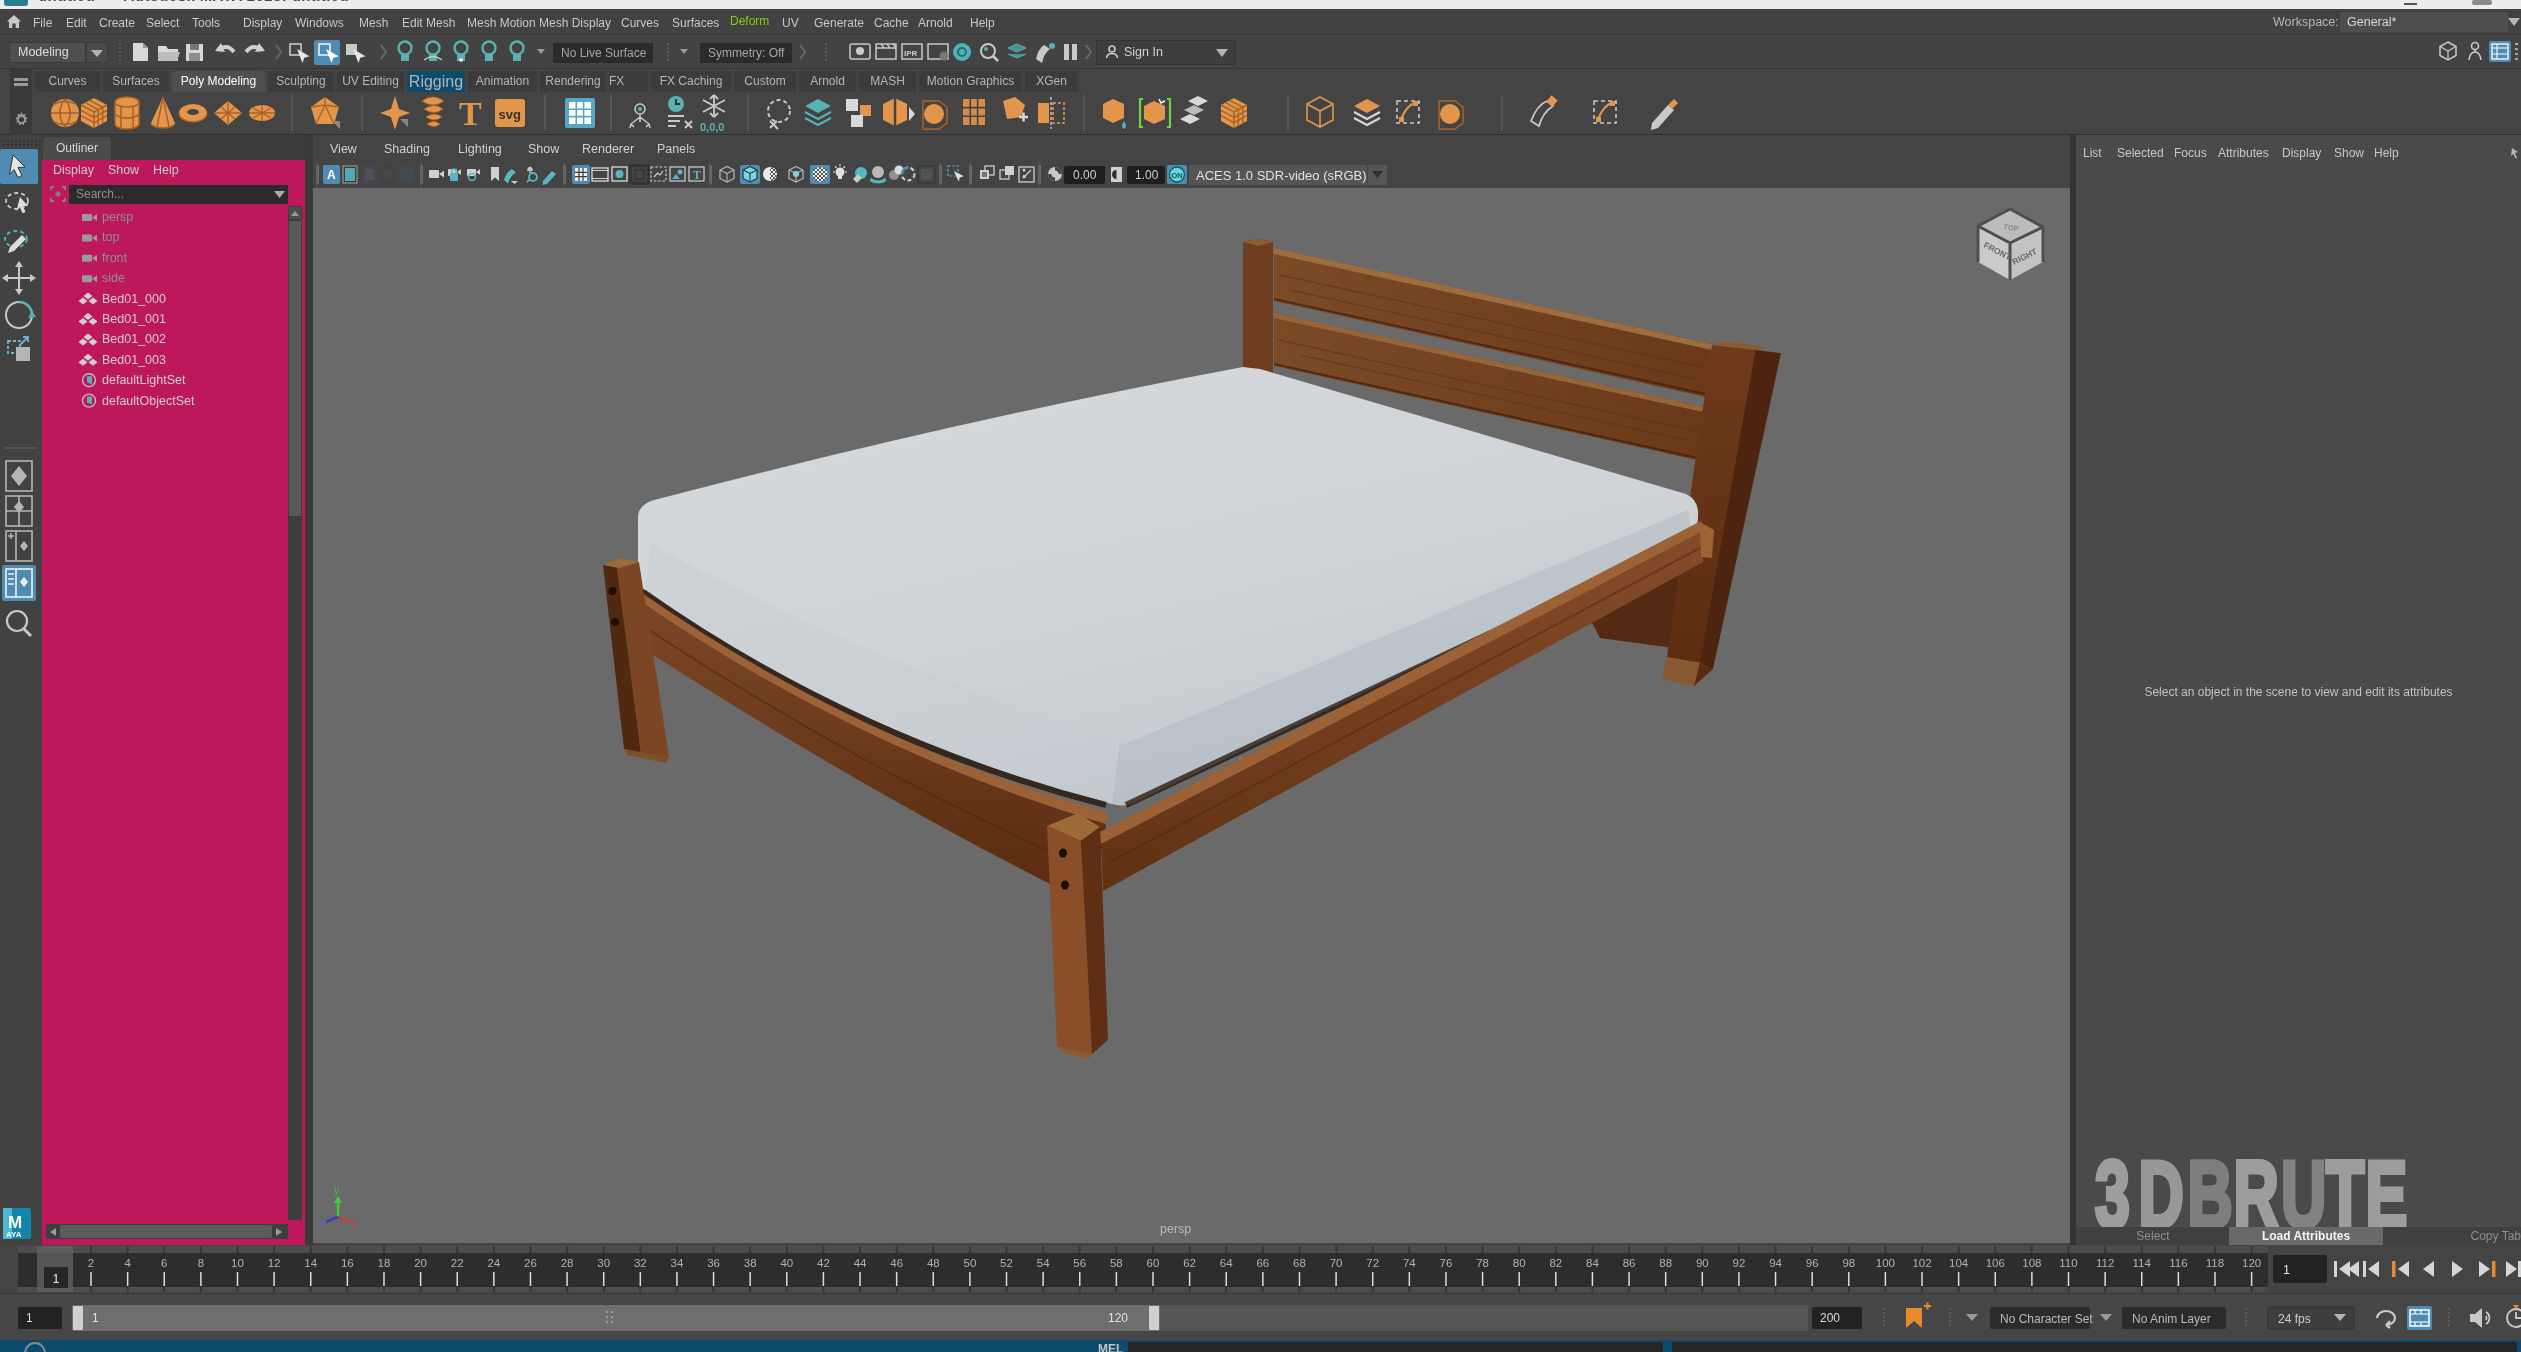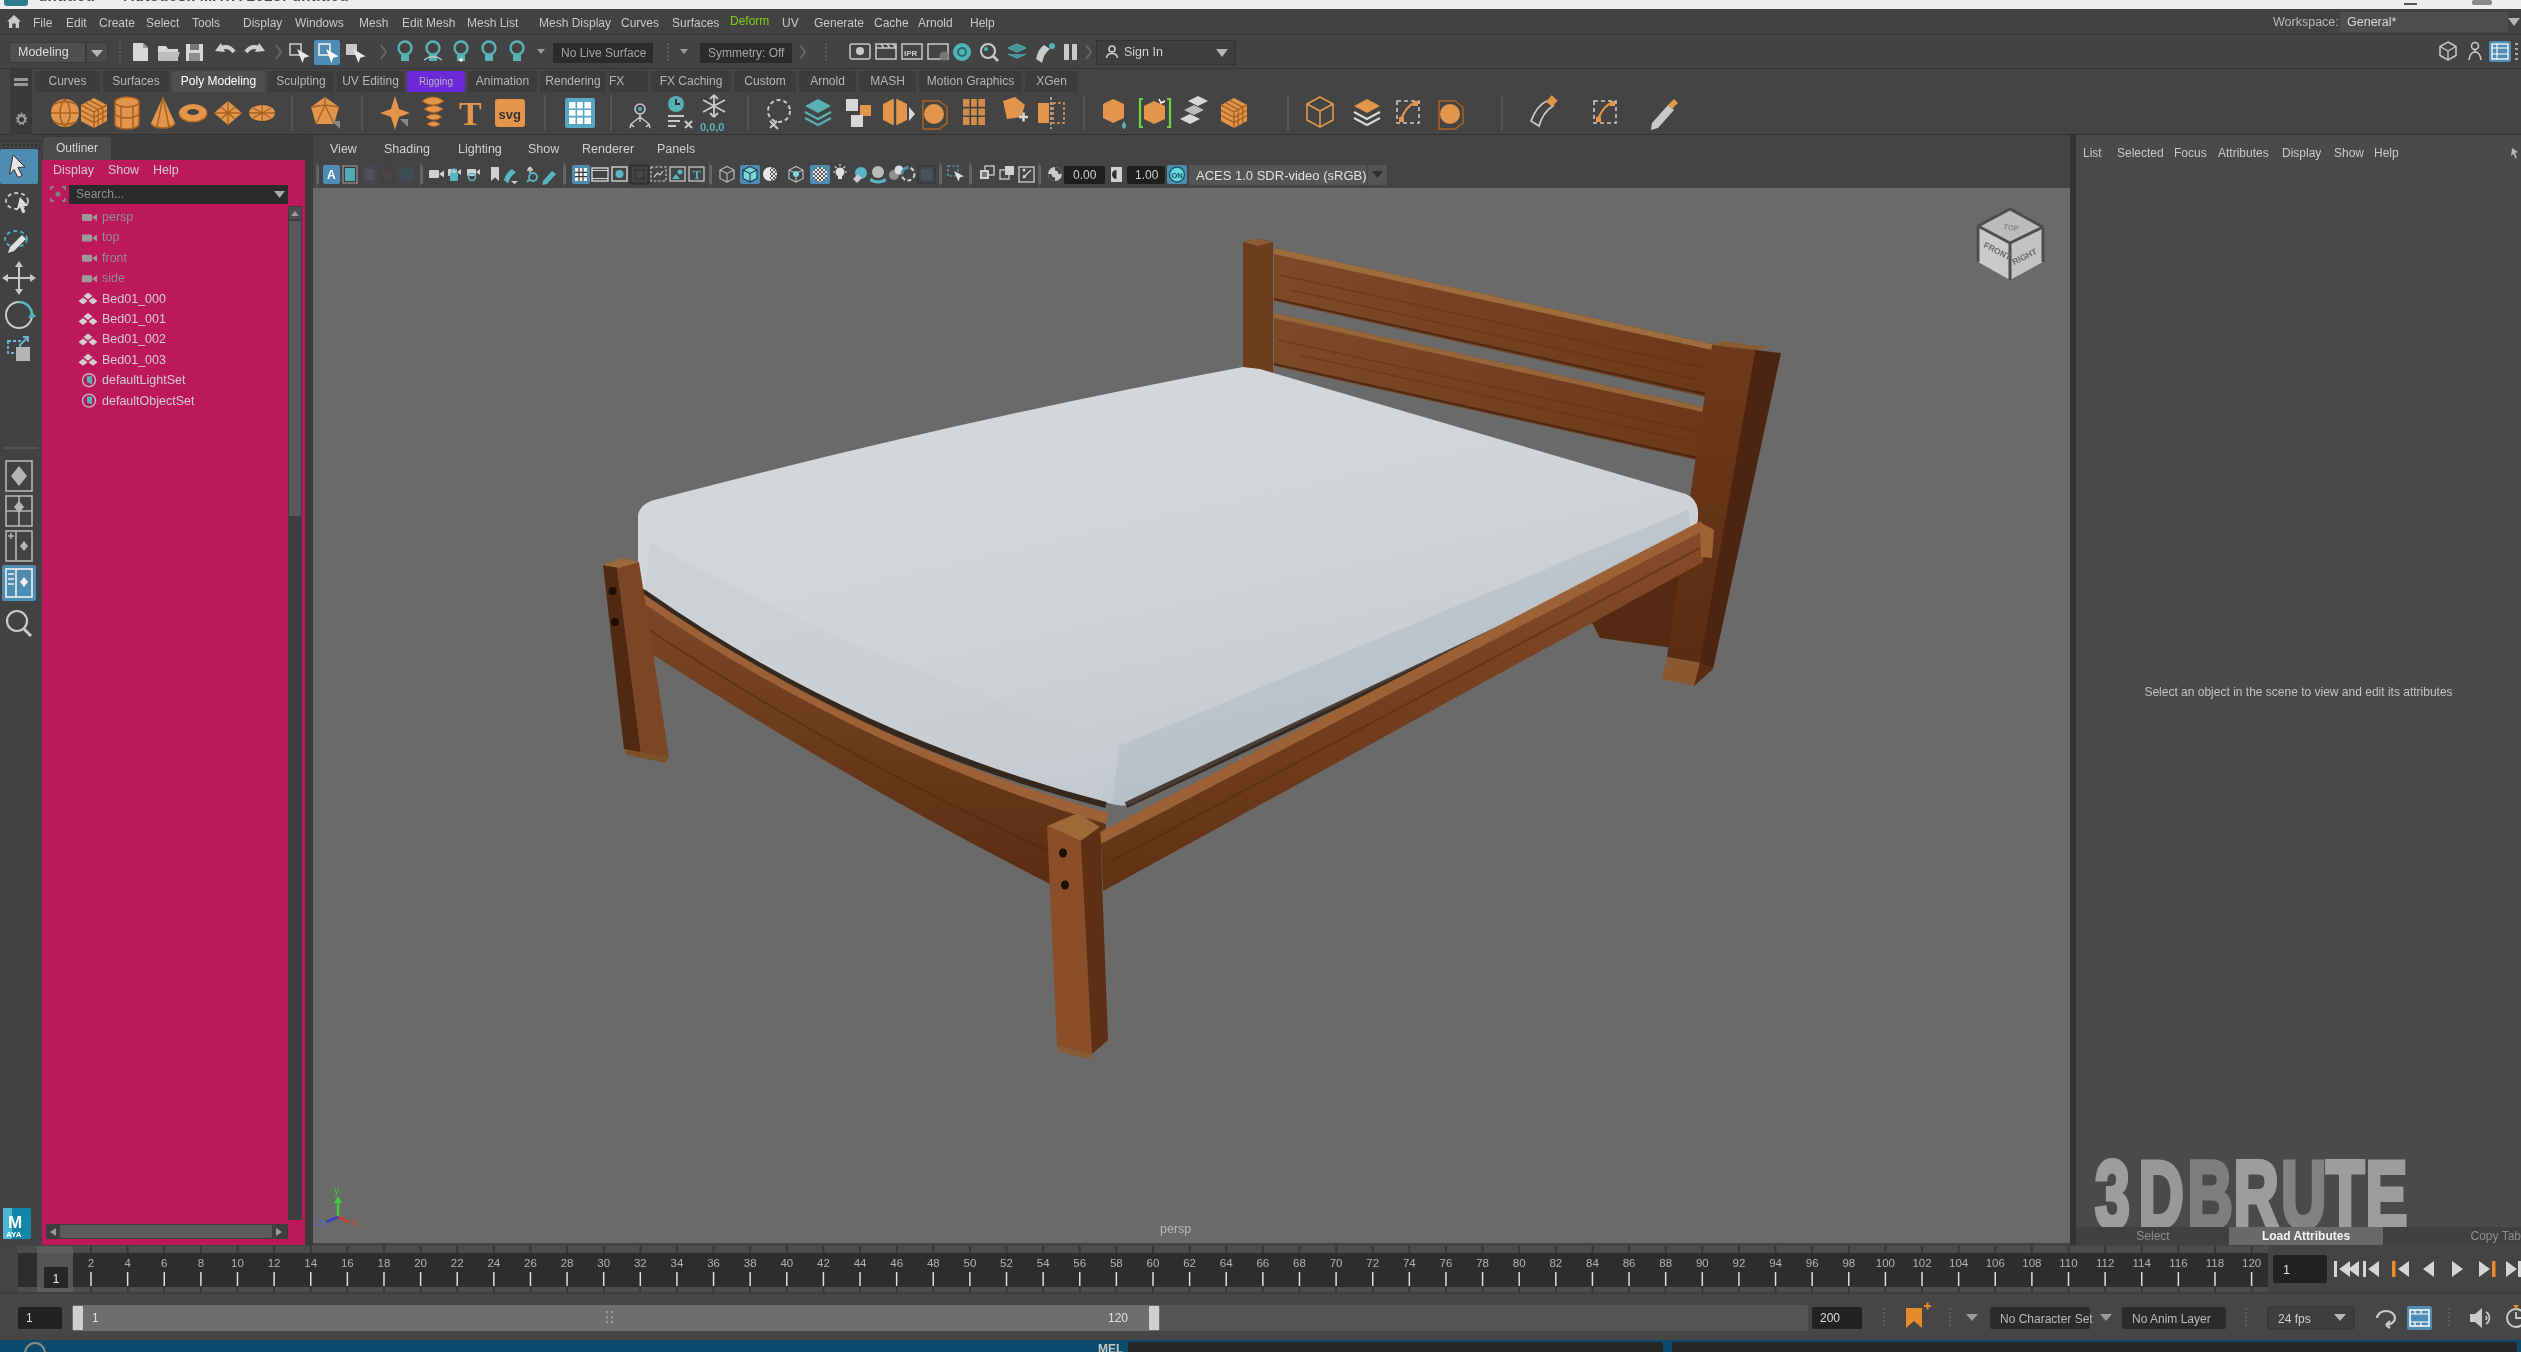--- a/index.html
+++ b/index.html
@@ -22,21 +22,21 @@
   <div id="mainmenu">
       <span class="abs" style="left:33px;top:7px;color:#c8c8c8;font-size:12px">File</span>
       <span class="abs" style="left:66px;top:7px;color:#c8c8c8;font-size:12px">Edit</span>
       <span class="abs" style="left:99px;top:7px;color:#c8c8c8;font-size:12px">Create</span>
       <span class="abs" style="left:146px;top:7px;color:#c8c8c8;font-size:12px">Select</span>
       <span class="abs" style="left:192px;top:7px;color:#c8c8c8;font-size:12px">Tools</span>
       <span class="abs" style="left:243px;top:7px;color:#c8c8c8;font-size:12px">Display</span>
       <span class="abs" style="left:295px;top:7px;color:#c8c8c8;font-size:12px">Windows</span>
       <span class="abs" style="left:359px;top:7px;color:#c8c8c8;font-size:12px">Mesh</span>
       <span class="abs" style="left:402px;top:7px;color:#c8c8c8;font-size:12px">Edit Mesh</span>
-      <span class="abs" style="left:467px;top:7px;color:#c8c8c8;font-size:12px">Mesh List</span>
+      <span class="abs" style="left:467px;top:7px;color:#c8c8c8;font-size:12px">Mesh Motion</span>
       <span class="abs" style="left:539px;top:7px;color:#c8c8c8;font-size:12px">Mesh Display</span>
       <span class="abs" style="left:621px;top:7px;color:#c8c8c8;font-size:12px">Curves</span>
       <span class="abs" style="left:672px;top:7px;color:#c8c8c8;font-size:12px">Surfaces</span>
       <span class="abs" style="left:730px;top:5px;color:#84cc16;font-size:12px">Deform</span>
       <span class="abs" style="left:782px;top:7px;color:#c8c8c8;font-size:12px">UV</span>
       <span class="abs" style="left:814px;top:7px;color:#c8c8c8;font-size:12px">Generate</span>
       <span class="abs" style="left:874px;top:7px;color:#c8c8c8;font-size:12px">Cache</span>
       <span class="abs" style="left:918px;top:7px;color:#c8c8c8;font-size:12px">Arnold</span>
       <span class="abs" style="left:970px;top:7px;color:#c8c8c8;font-size:12px">Help</span>
     </div>
@@ -141,21 +141,21 @@
   <div class="abs" style="left:14px;top:14px;width:14px;height:2.5px;background:#999"></div>
   <svg class="abs" style="left:13px;top:42px" width="17" height="17" viewBox="0 0 16 16">
       <path d="M8 1 L9.2 3.4 L11.8 2.8 L11.4 5.4 L13.8 6.6 L11.9 8.4 L13.2 10.7 L10.6 10.9 L10.2 13.5 L8 12 L5.8 13.5 L5.4 10.9 L2.8 10.7 L4.1 8.4 L2.2 6.6 L4.6 5.4 L4.2 2.8 L6.8 3.4 Z M8 5.6 A2.4 2.4 0 1 0 8 10.4 A2.4 2.4 0 1 0 8 5.6" fill="#9a9a9a" fill-rule="evenodd"></path>
     </svg>
   <div id="shelftabs">
       <div class="abs" style="left:35px;top:2px;width:65px;height:21px;background:#3c3c3c;border-radius:3px 3px 0 0;color:#b5b5b5;font-size:12px;text-align:center;line-height:21px">Curves</div>
       <div class="abs" style="left:103px;top:2px;width:66px;height:21px;background:#3c3c3c;border-radius:3px 3px 0 0;color:#b5b5b5;font-size:12px;text-align:center;line-height:21px">Surfaces</div>
       <div class="abs" style="left:172px;top:2px;width:93px;height:21px;background:#4f4f4f;border-radius:3px 3px 0 0;color:#ffffff;font-size:12px;text-align:center;line-height:21px">Poly Modeling</div>
       <div class="abs" style="left:268px;top:2px;width:66px;height:21px;background:#3c3c3c;border-radius:3px 3px 0 0;color:#b5b5b5;font-size:12px;text-align:center;line-height:21px">Sculpting</div>
       <div class="abs" style="left:337px;top:2px;width:67px;height:21px;background:#3c3c3c;border-radius:3px 3px 0 0;color:#b5b5b5;font-size:12px;text-align:center;line-height:21px">UV Editing</div>
-      <div class="abs" style="left:407px;top:2px;width:58px;height:21px;background:#6d28d9;border-radius:3px 3px 0 0;color:#b5b5b5;font-size:10px;text-align:center;line-height:21px">Rigging</div>
+      <div class="abs" style="left:407px;top:2px;width:58px;height:21px;background:#0c4a6e;border-radius:3px 3px 0 0;color:#b5b5b5;font-size:16px;text-align:center;line-height:21px">Rigging</div>
       <div class="abs" style="left:468px;top:2px;width:69px;height:21px;background:#3c3c3c;border-radius:3px 3px 0 0;color:#b5b5b5;font-size:12px;text-align:center;line-height:21px">Animation</div>
       <div class="abs" style="left:540px;top:2px;width:66px;height:21px;background:#3c3c3c;border-radius:3px 3px 0 0;color:#b5b5b5;font-size:12px;text-align:center;line-height:21px">Rendering</div>
       <div class="abs" style="left:609px;top:2px;width:39px;height:21px;background:#3c3c3c;border-radius:3px 3px 0 0;color:#b5b5b5;font-size:12px;text-align:left;line-height:21px">FX</div>
       <div class="abs" style="left:651px;top:2px;width:80px;height:21px;background:#3c3c3c;border-radius:3px 3px 0 0;color:#b5b5b5;font-size:12px;text-align:center;line-height:21px">FX Caching</div>
       <div class="abs" style="left:734px;top:2px;width:62px;height:21px;background:#3c3c3c;border-radius:3px 3px 0 0;color:#b5b5b5;font-size:12px;text-align:center;line-height:21px">Custom</div>
       <div class="abs" style="left:799px;top:2px;width:57px;height:21px;background:#3c3c3c;border-radius:3px 3px 0 0;color:#b5b5b5;font-size:12px;text-align:center;line-height:21px">Arnold</div>
       <div class="abs" style="left:859px;top:2px;width:57px;height:21px;background:#3c3c3c;border-radius:3px 3px 0 0;color:#b5b5b5;font-size:12px;text-align:center;line-height:21px">MASH</div>
       <div class="abs" style="left:919px;top:2px;width:103px;height:21px;background:#3c3c3c;border-radius:3px 3px 0 0;color:#b5b5b5;font-size:12px;text-align:center;line-height:21px">Motion Graphics</div>
       <div class="abs" style="left:1025px;top:2px;width:53px;height:21px;background:#3c3c3c;border-radius:3px 3px 0 0;color:#b5b5b5;font-size:12px;text-align:center;line-height:21px">XGen</div>
     </div>

